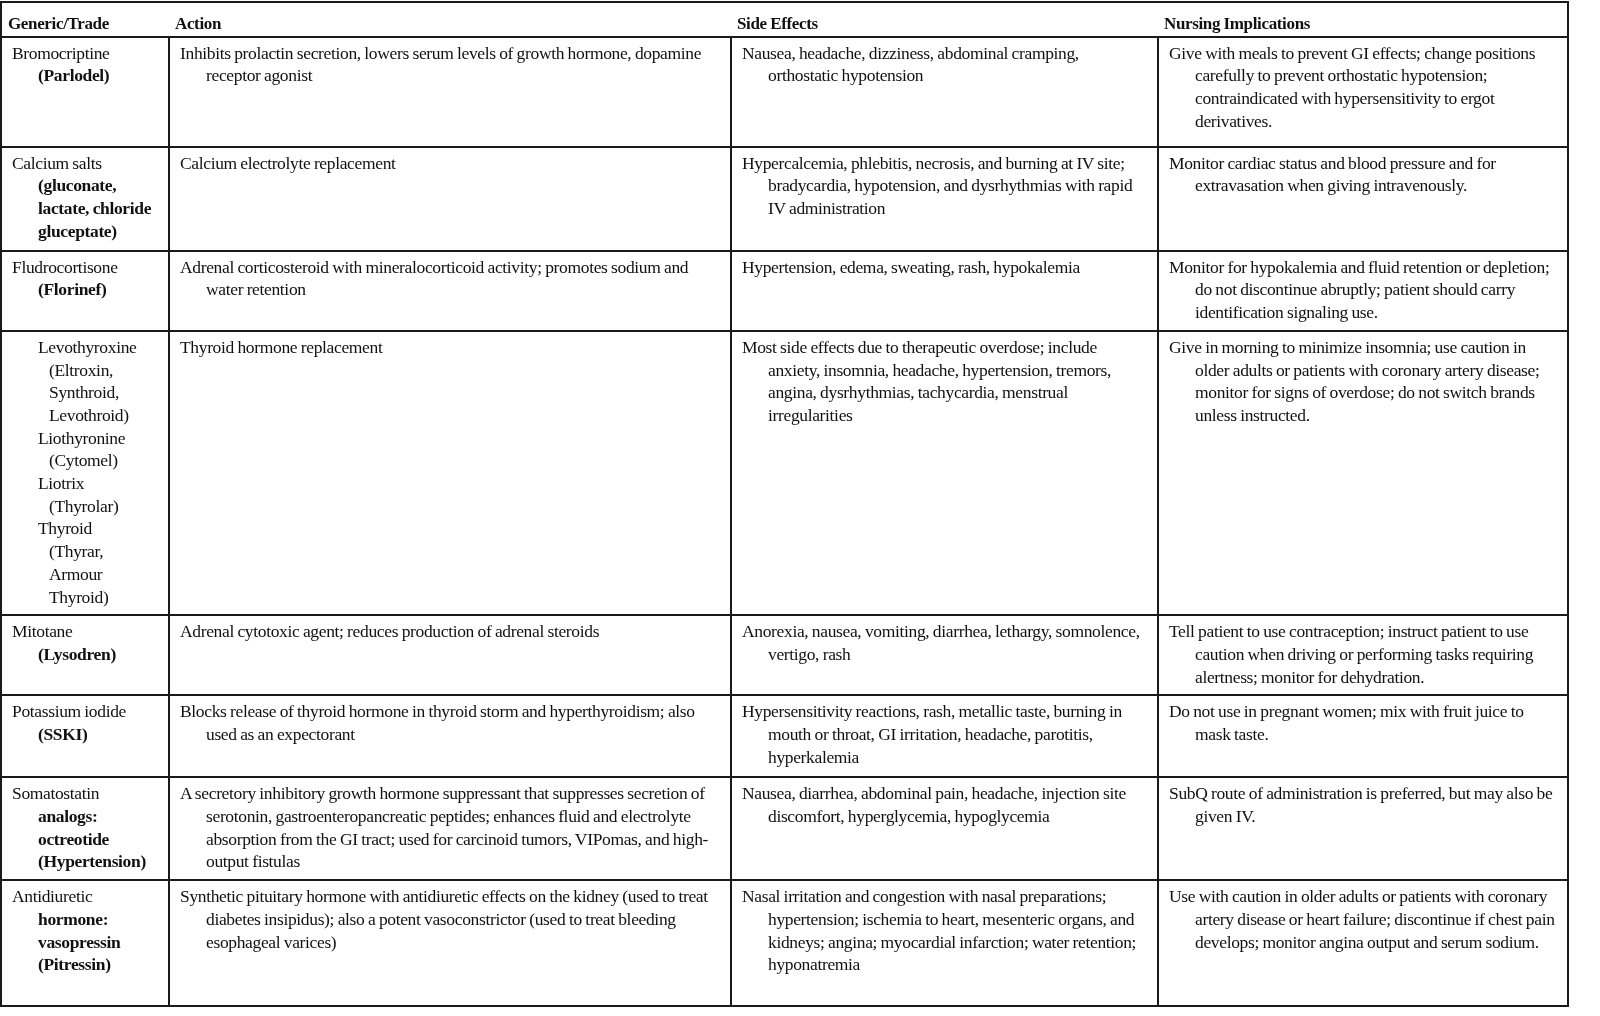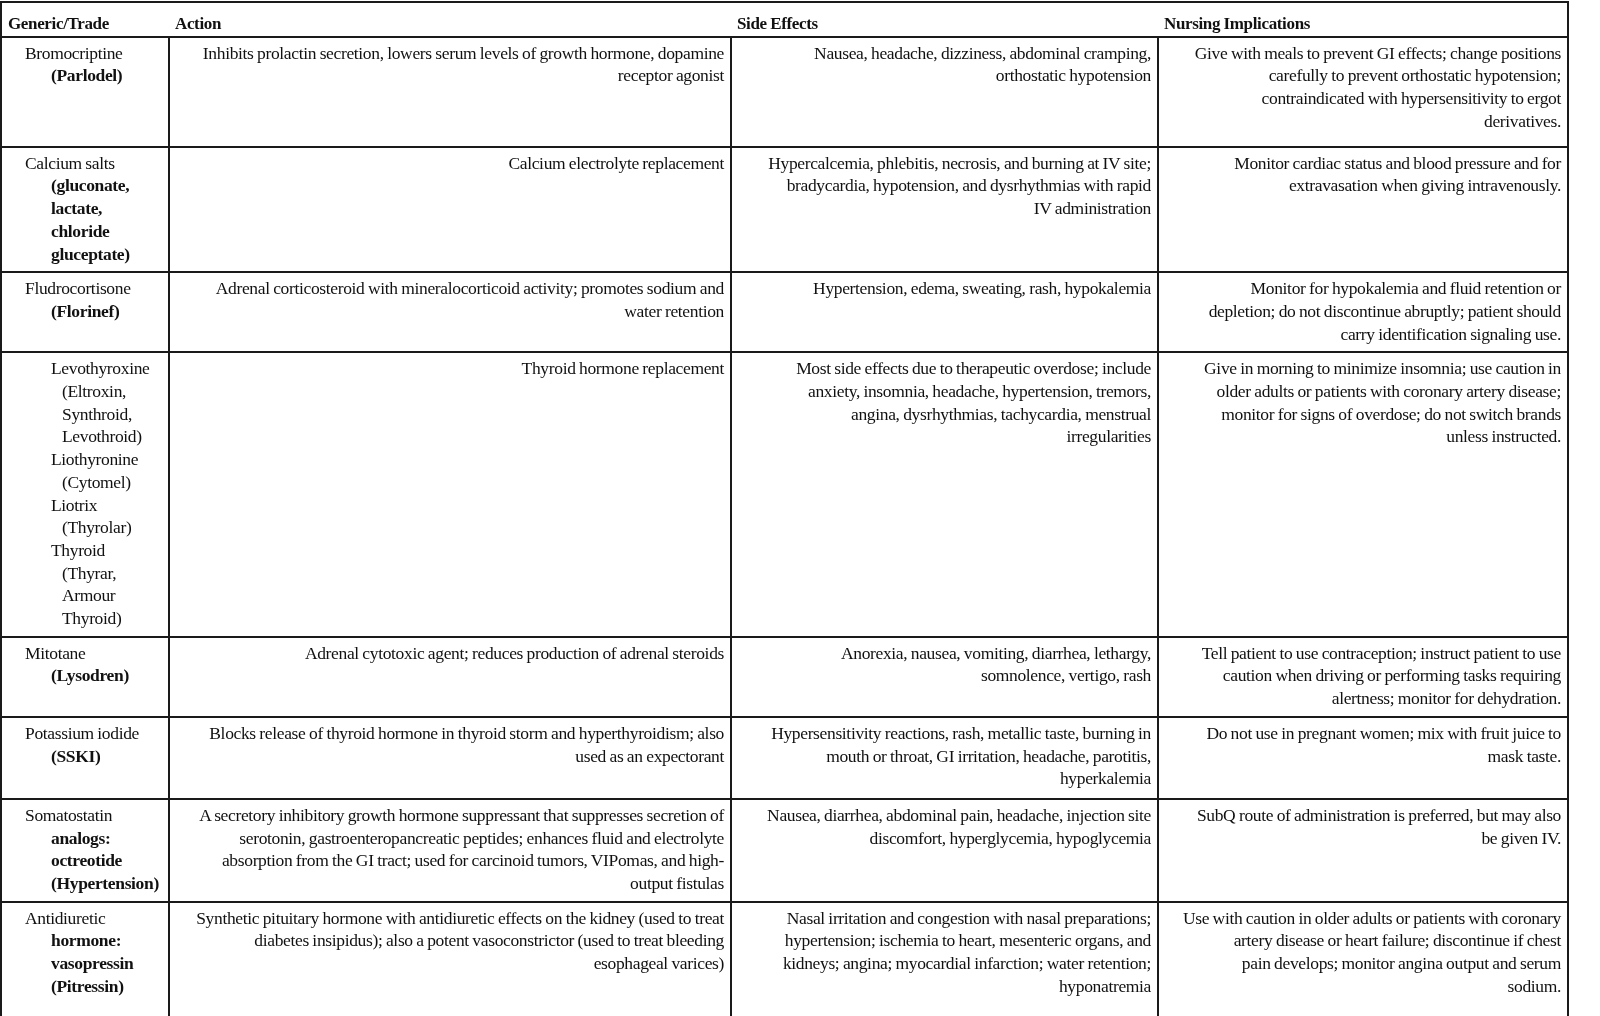--- a/index.html
+++ b/index.html
@@ -29,22 +29,22 @@
     font-weight: bold;
     height: 34px;
     padding: 10px 0 0 6px;
     box-sizing: border-box;
     font-size: 17px;
     vertical-align: top;
     border-right: none; border-left: none;
   }
   table.drug-table th.first { border-left: 2px solid #1a1a1a; }
   table.drug-table th.last { border-right: 2px solid #1a1a1a; margin-top: 20px; }
-  table.drug-table td { padding: 4px 6px 6px 23px; }
-  .hang { padding-left: 26px; text-indent: -26px; margin: 0; text-align: right; }
+  table.drug-table td { padding: 4px 6px 6px 10px; }
+  .hang { padding-left: 26px; text-indent: -26px; margin: 0; }
   .name-line { display: block; }
   .name-indent { display: block; padding-left: 26px; font-weight: bold; }
   .lv-main { display: block; padding-left: 26px; }
   .lv-sub { display: block; padding-left: 37px; }
   tr.r1 td { height: 98px; }
   tr.r2 td { height: 92px; }
   tr.r3 td { height: 68px; margin-left: 31px; }
   tr.r4 td { height: 272px; }
   tr.r5 td { height: 68px; margin-top: 25px; }
   tr.r6 td { height: 70px; }

